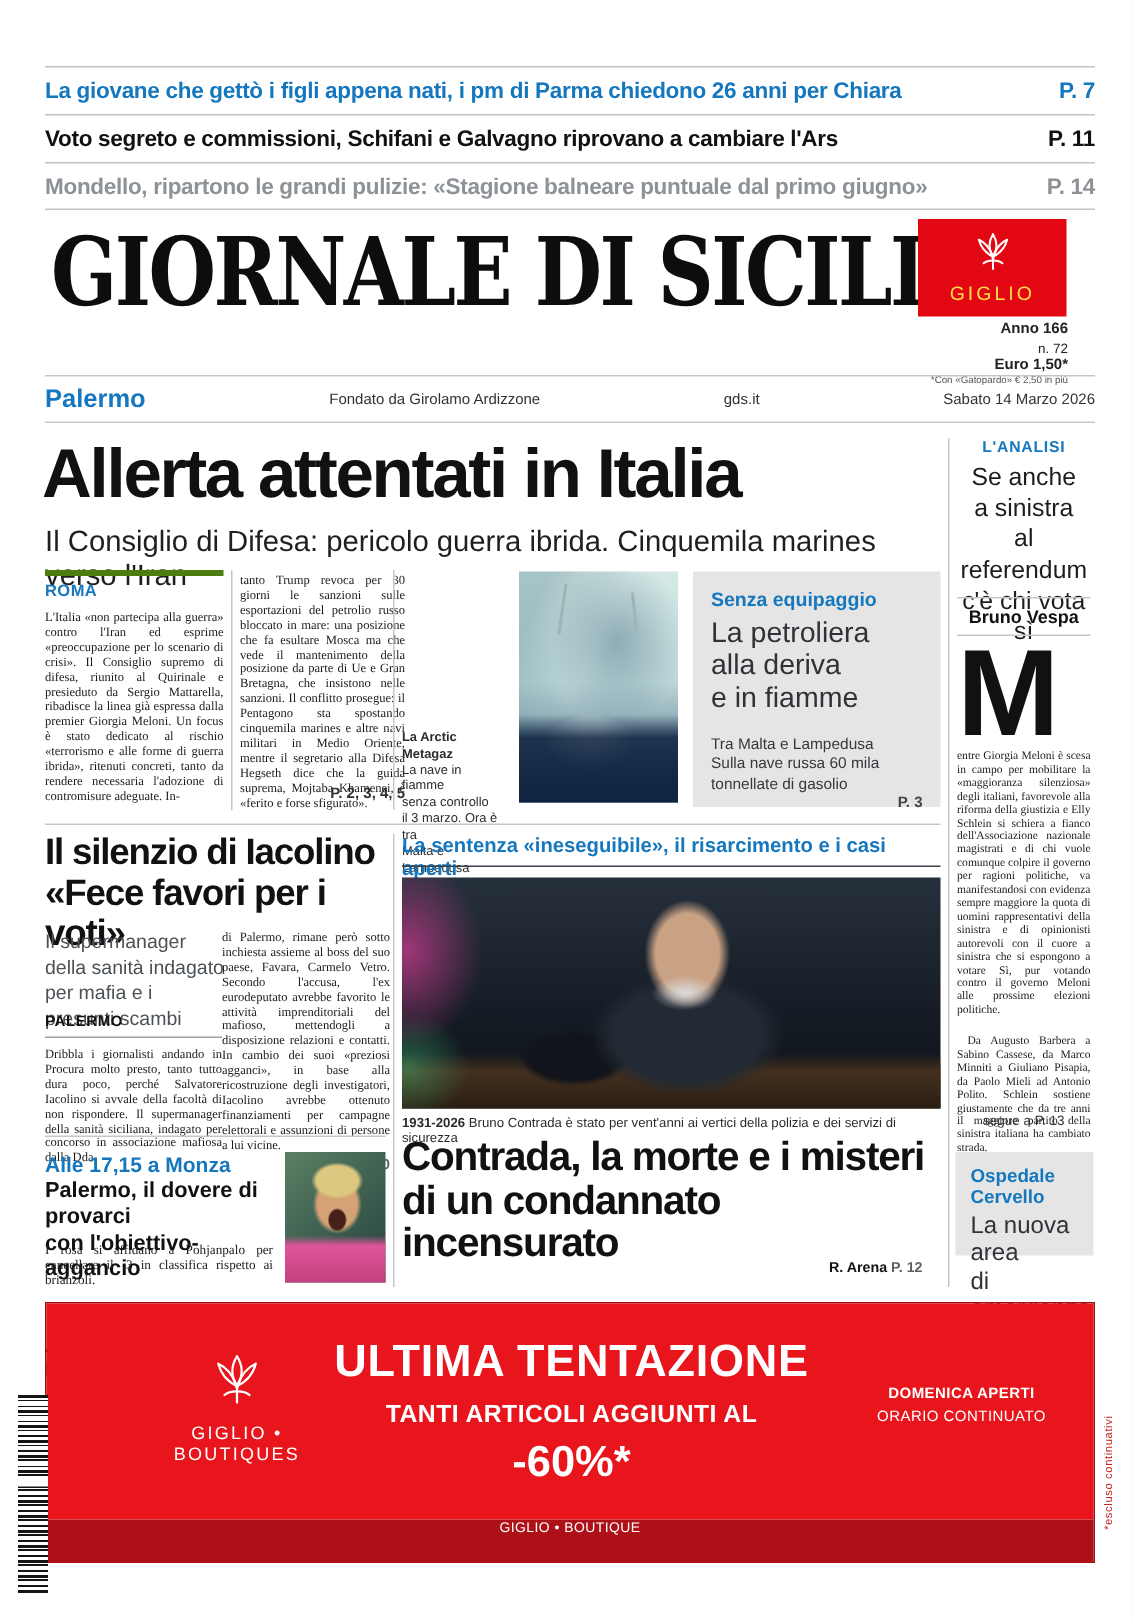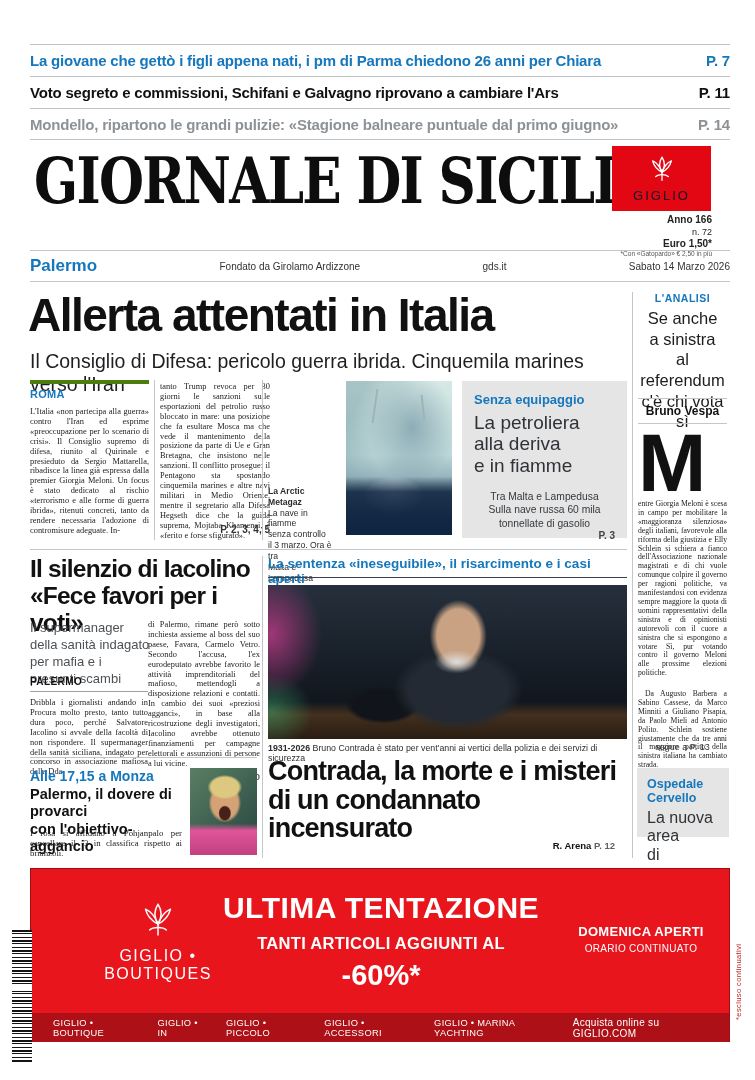--- a/index.html
+++ b/index.html
@@ -25,21 +25,21 @@
   .c-gray { color:#8d9297; }
 
   
   .masthead {
     left:34px; top:144px; font-family:"DejaVu Serif", serif; font-weight:bold;
     font-size:63px; letter-spacing:-2px; color:#0d0d0d;
     transform:scaleX(0.82); transform-origin:left top; white-space:nowrap;
   }
   .logo-box { left:612px; top:146px; width:99px; height:65px; background:#e30613;
     display:flex; flex-direction:column; align-items:center; justify-content:center; gap:1px; }
-  .logo-box .logo-word { color:#0f172a; font-size:13px; letter-spacing:2px; font-weight:500; }
+  .logo-box .logo-word { color:#fde047; font-size:13px; letter-spacing:2px; font-weight:500; }
   .edition-info { left:552px; top:214px; width:160px; text-align:right; line-height:1.25; color:#222; }
   .edition-info .b { font-weight:bold; font-size:10px; }
   .edition-info .s { font-size:9px; }
   .edition-info .t { font-size:6.5px; color:#555; }
   .dateline { left:30px; top:253px; width:700px; height:26px; display:flex;
     justify-content:space-between; align-items:center; font-size:10px; color:#333; }
   .dateline .city { font-size:17px; font-weight:bold; color:#1577bd; }
 
   
   .lead-hl { left:28px; top:288px; width:600px; font-size:46px; font-weight:800;
@@ -68,21 +68,21 @@
       linear-gradient(180deg, #d6e9e6 0%, #bcd7d8 48%, #7f9cab 72%, #39516b 100%);
   }
   .mast1, .mast2 { position:absolute; width:2px; background:#9fb4b4; }
   .mast1 { left:28px; top:8px; height:34px; transform:rotate(8deg); }
   .mast2 { left:76px; top:14px; height:26px; transform:rotate(-6deg); }
 
   .box-gray { background:#e5e5e5; padding:11px 12px; }
   .box-petrol { left:462px; top:381px; width:165px; height:157px; }
   .box-petrol .kicker { font-size:13px; display:block; }
   .box-petrol .box-title { font-size:19px; line-height:1.12; font-weight:400; color:#2f3338; margin-top:5px; }
-  .box-petrol .box-text { font-size:10.3px; line-height:1.3; color:#35393d; margin-top:14px;text-align:center; }
+  .box-petrol .box-text { font-size:10.3px; line-height:1.3; color:#35393d; margin-top:14px; }
   .box-petrol .box-page { text-align:right; font-weight:bold; font-size:10px; color:#444; }
 
   
   .iac-hl { left:30px; top:556px; width:236px; font-size:24.5px; font-weight:800;
     line-height:1.1; letter-spacing:-0.8px; color:#111; }
   .iac-sub { left:30px; top:620px; width:120px; font-size:13px; line-height:1.3;
     font-weight:500; color:#4c5156; }
   .iac-left { left:30px; top:676px; width:118px; }
   .iac-left .kicker { display:block; color:#111; font-size:10px; letter-spacing:0.4px;
     border-bottom:1px solid #9aa0a5; padding-bottom:4px; margin-bottom:6px; }
@@ -141,30 +141,30 @@
       radial-gradient(24px 29px at 52% 40%, #d5a275 0 55%, rgba(0,0,0,0) 68%),
       linear-gradient(180deg, rgba(0,0,0,0) 64%, #e0559a 72%, #c2407f 100%),
       linear-gradient(135deg, #5a7f63, #3a5a4e 60%, #27443d);
   }
 
   
   .ad { left:30px; top:868px; width:700px; height:174px; border:1px solid #9c0e12; }
   .ad-red { position:absolute; left:0; top:0; width:100%; height:144px; background:#e8151c;
     color:#fff; }
   .ad-logo { position:absolute; left:62px; top:32px; width:130px; text-align:center; }
-  .ad-logo .logo-word { font-size:16px; letter-spacing:1.5px; margin-top:4px; }
+  .ad-logo .logo-word { font-size:12px; letter-spacing:1.5px; margin-top:4px; }
   .ad-center { position:absolute; left:180px; top:22px; width:340px; text-align:center; }
   .ad-title { font-size:30px; font-weight:bold; letter-spacing:0.5px; }
   .ad-line2 { font-size:16.5px; font-weight:bold; margin-top:9px; letter-spacing:0.3px; }
   .ad-discount { font-size:29px; font-weight:bold; margin-top:6px; }
   .ad-right { position:absolute; left:530px; top:55px; width:160px; text-align:center; }
-  .ad-right .r1 { font-size:13px; font-weight:bold; letter-spacing:0.3px; }
+  .ad-right .r1 { font-size:10px; font-weight:bold; letter-spacing:0.3px; }
   .ad-right .r2 { font-size:10px; margin-top:4px; letter-spacing:0.3px; }
   .ad-bar { position:absolute; left:0; top:144px; width:100%; height:29px; background:#ad1117;
-    color:#fff; display:flex; align-items:center; padding:0 22px; gap:22px; font-size:9.3px; letter-spacing:0.3px; }
+    color:#fff; display:flex; align-items:center; padding:0 22px; gap:22px; font-size:9.3px; letter-spacing:0.3px;flex-direction:column; }
   .ad-bar .cta { margin-left:auto; font-size:10px; }
   .ad-note { left:734px; top:900px; height:120px; writing-mode:vertical-rl; transform:rotate(180deg);
     font-size:7.5px; color:#c2241f; letter-spacing:0.4px; }
 
   
   .barcode { left:12px; top:930px; width:20px; height:132px;
     background:
       repeating-linear-gradient(180deg, #151515 0 2px, #fff 2px 3px, #151515 3px 4px, #fff 4px 7px, #151515 7px 8px, #fff 8px 10px);
   }
   .barcode-gap { left:12px; top:985px; width:20px; height:6px; background:#fff; }

